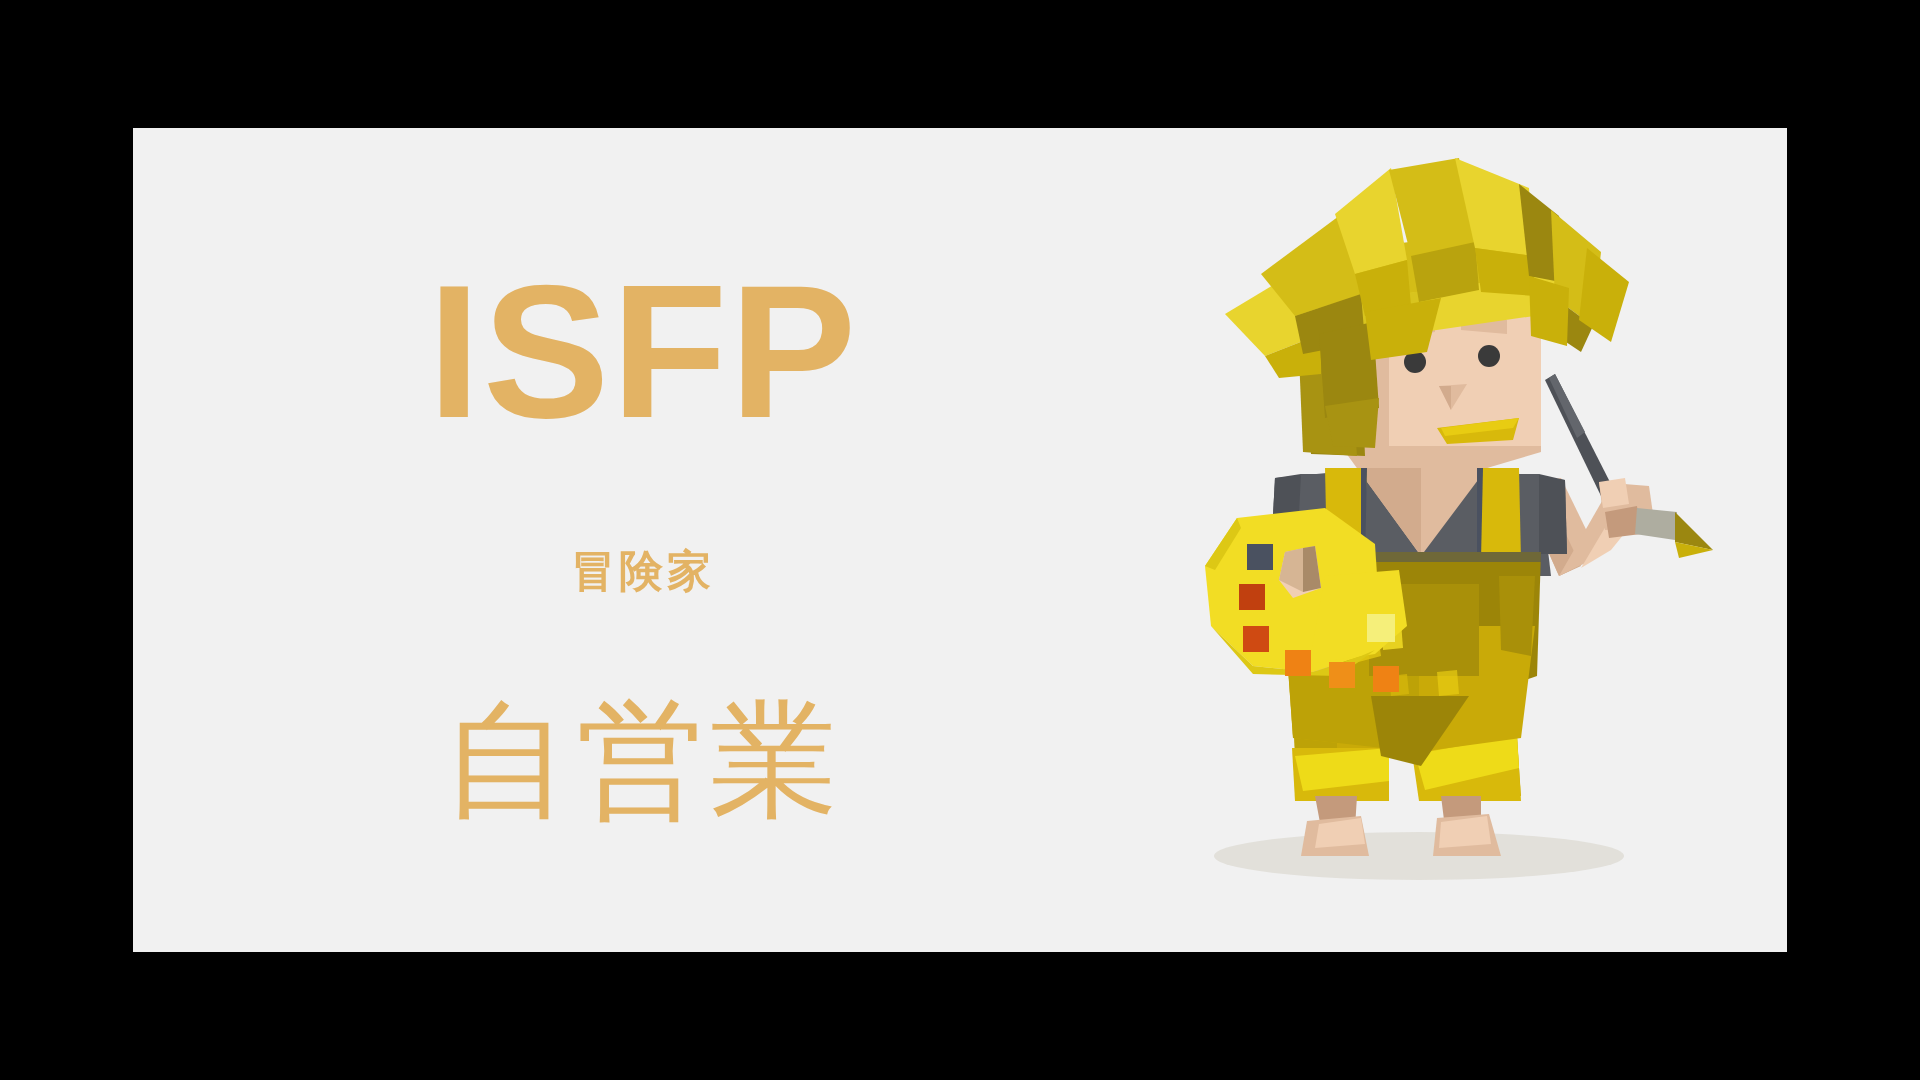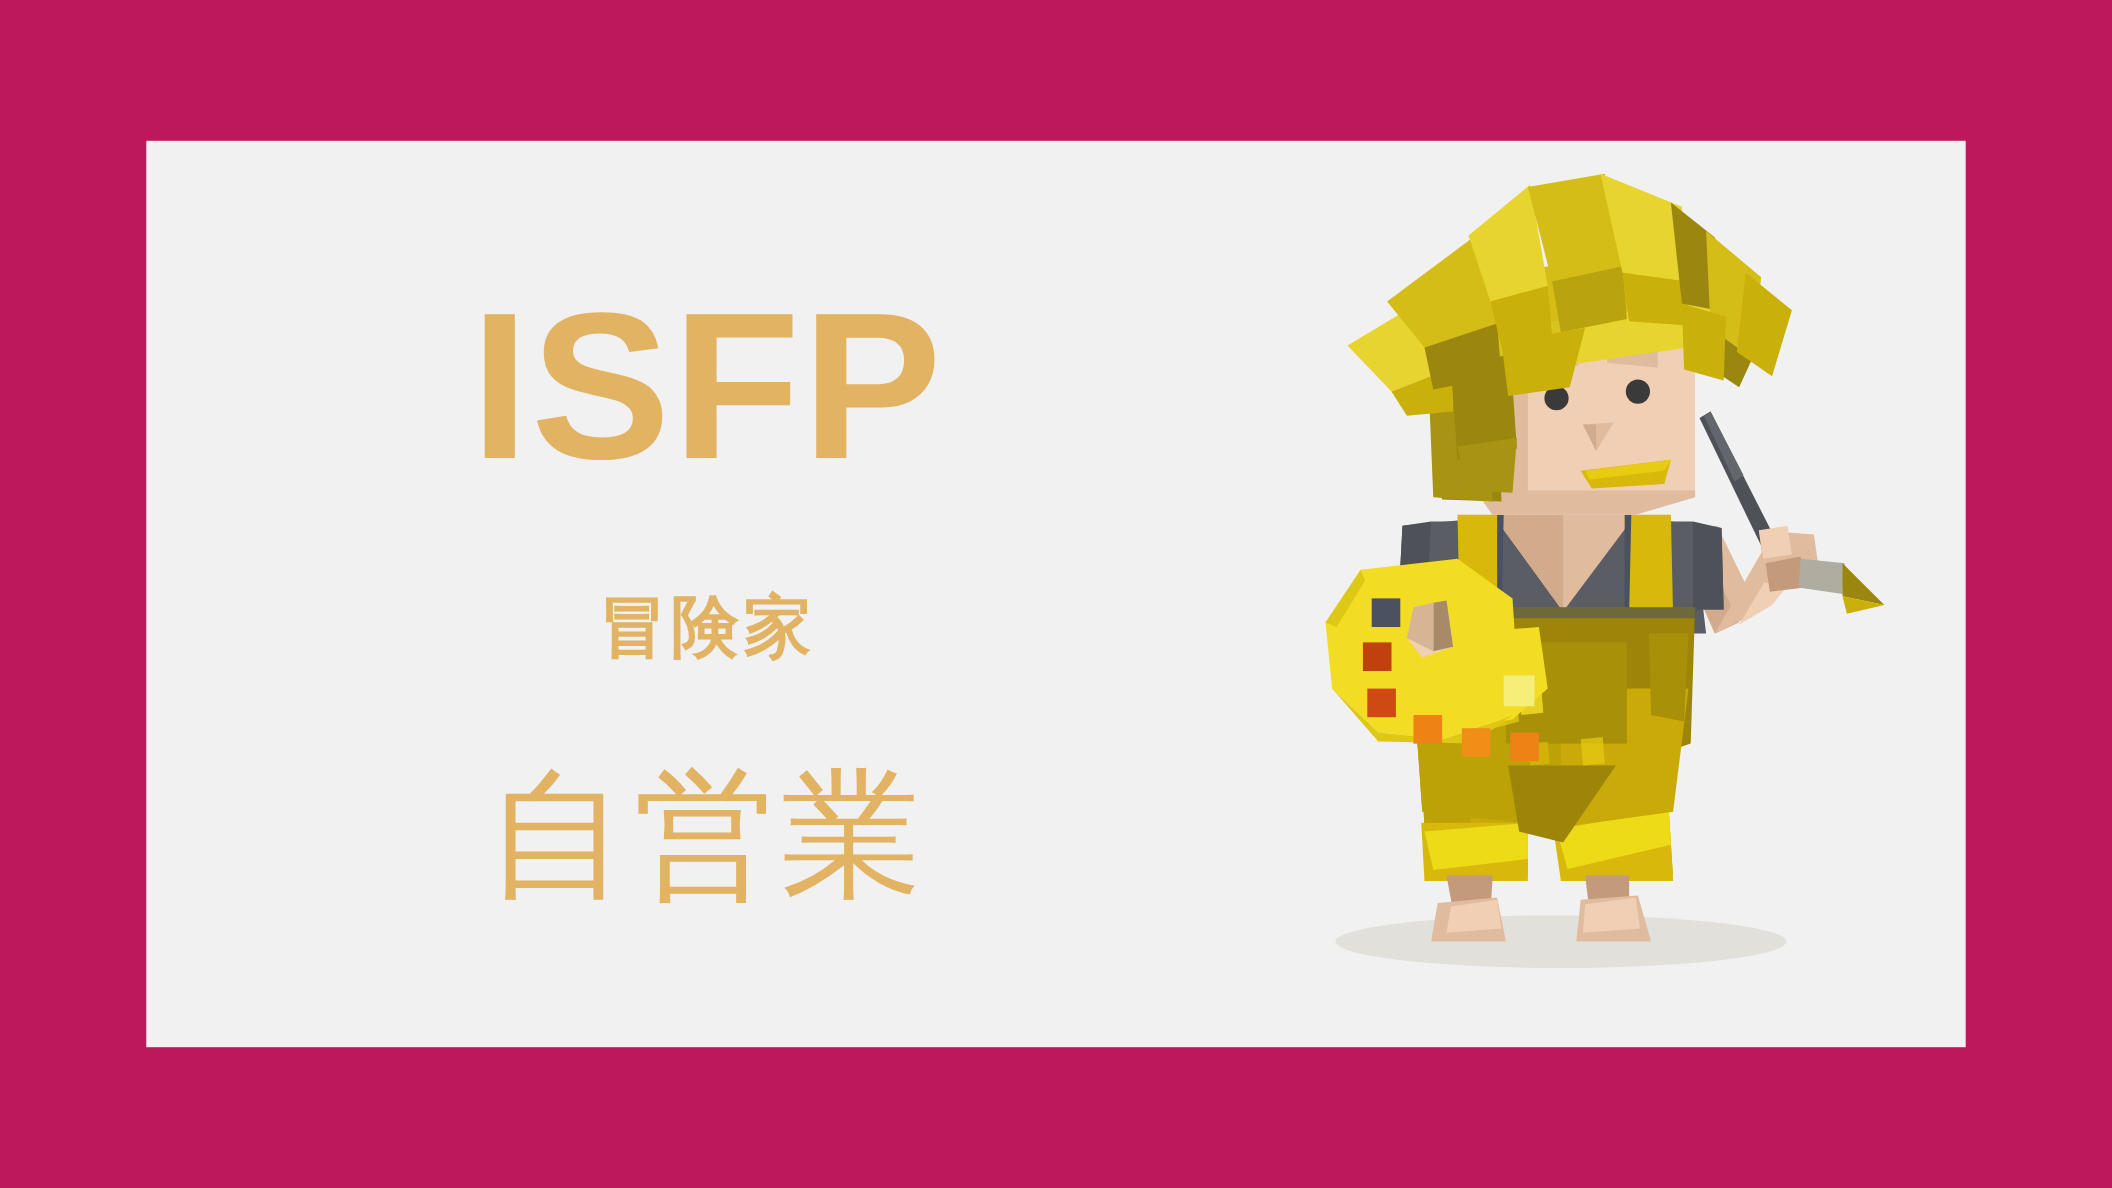--- a/index.html
+++ b/index.html
@@ -11,21 +11,21 @@
     width: 1920px;
     height: 1080px;
     overflow: hidden;
     font-family: "Liberation Sans", "DejaVu Sans", sans-serif;
   }
 
   .slide {
     position: relative;
     width: 1920px;
     height: 1080px;
-    background: #be185d;
+    background: #000000;
     box-sizing: border-box;
   }
 
   .card {
     position: absolute;
     left: 133px;
     top: 128px;
     width: 1654px;
     height: 824px;
     background: #f1f1f1;
@@ -53,21 +53,21 @@
     letter-spacing: 2px;
     white-space: nowrap;
   }
 
   .type-nickname {
     position: absolute;
     left: 0;
     top: 412px;
     width: 1020px;
     text-align: center;
-    font-size: 62px;
+    font-size: 44px;
     line-height: 62px;
     font-weight: bold;
     color: #e3b364;
     letter-spacing: 4px;
     white-space: nowrap;
   }
 
   .type-occupation {
     position: absolute;
     left: 0;

